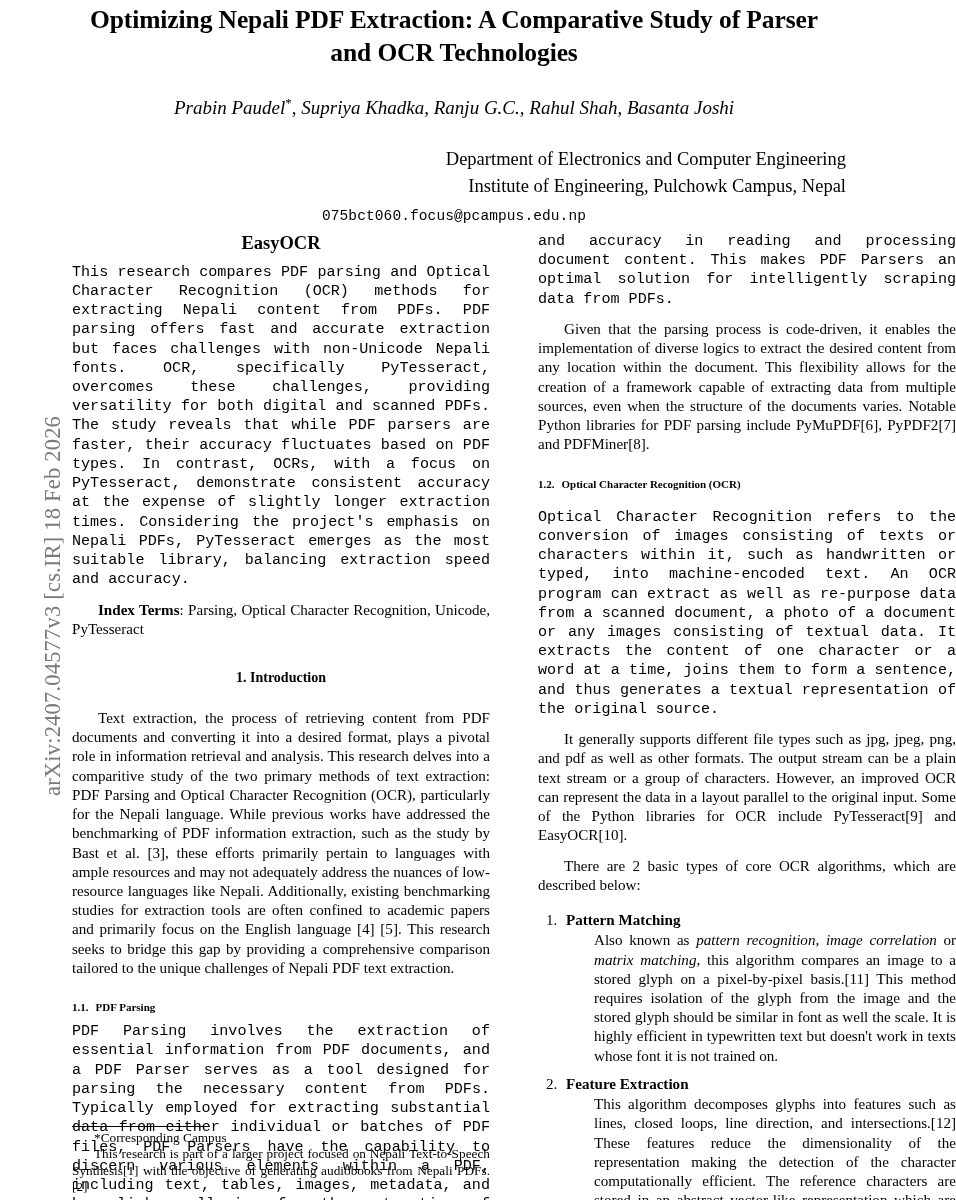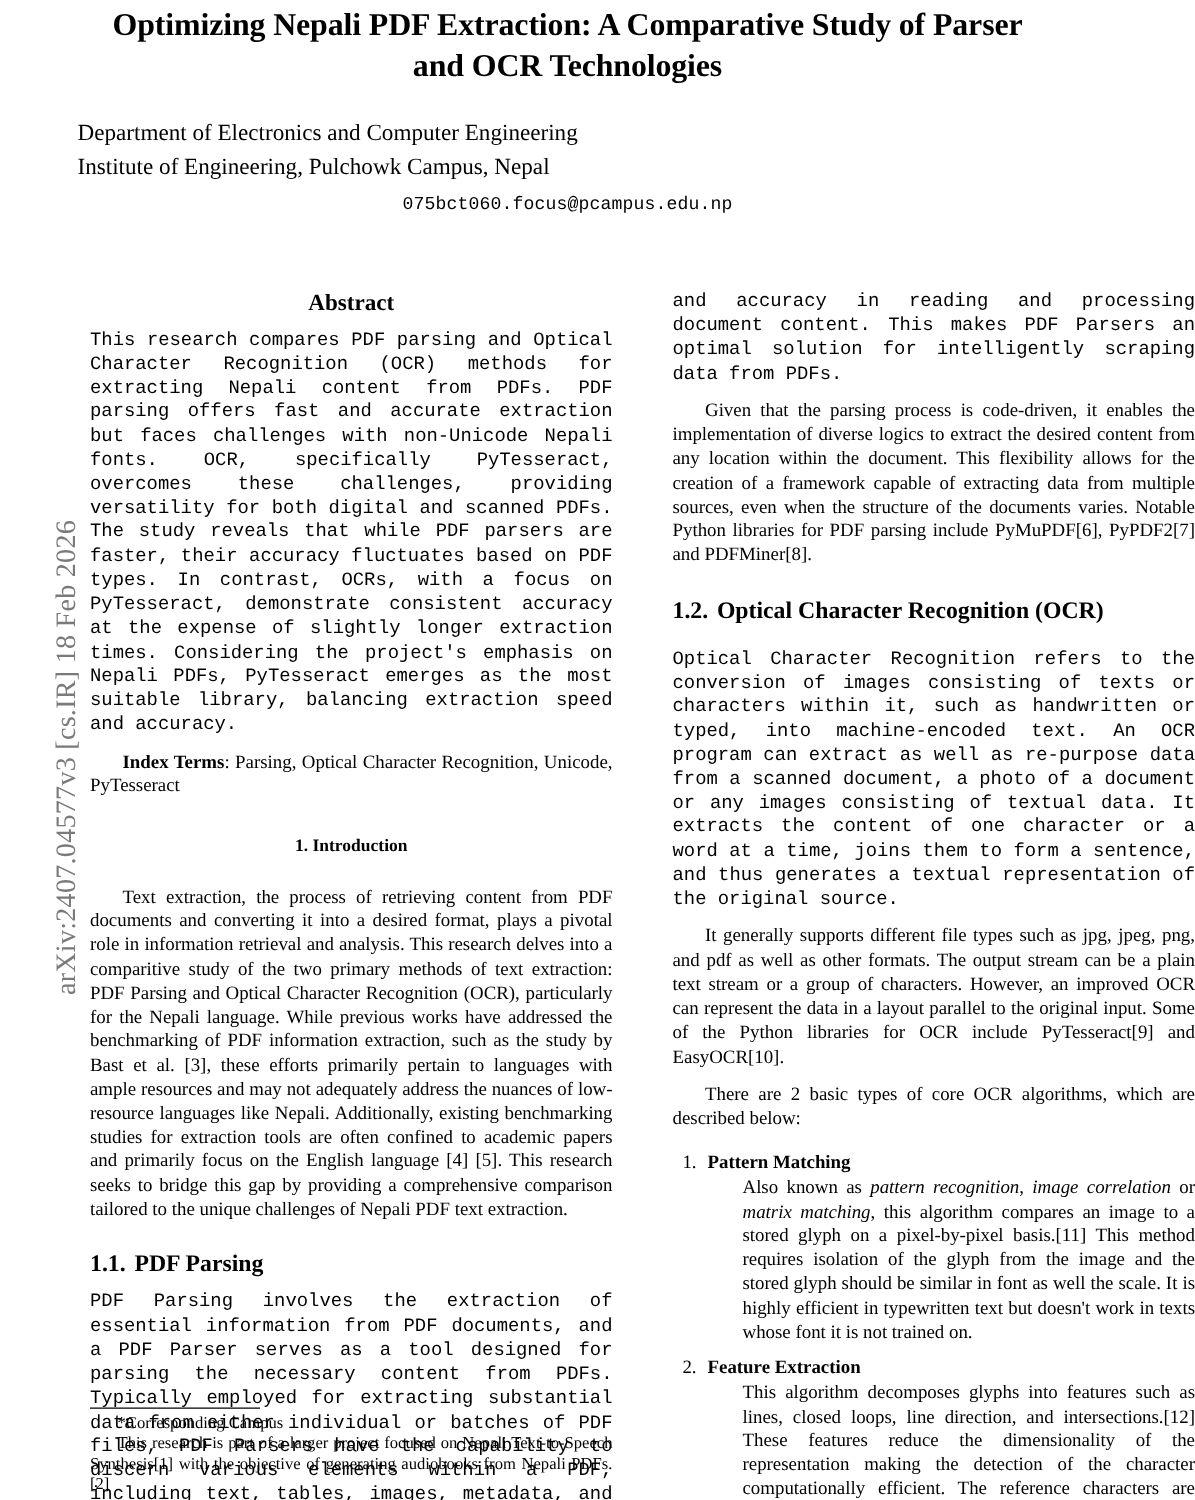--- a/index.html
+++ b/index.html
@@ -64,21 +64,21 @@
     line-height: 1.3;
   }
   .authors sup {
     font-size: 13px;
     vertical-align: super;
     font-style: normal;
   }
 
   .affiliation {
     font-size: 18.5px;
-    text-align: left;
+    text-align: right;
     margin: 25px 0 0 0;
     line-height: 1.42;
   }
 
   .email {
     font-family: "Liberation Mono", "DejaVu Sans Mono", monospace;
     font-size: 14.5px;
     text-align: center;
     margin: 9px 0 0 0;
     letter-spacing: 0.1px;
@@ -113,21 +113,21 @@
   }
 
   .abstract-head {
     font-size: 18.5px;
     font-weight: bold;
     text-align: center;
     margin: 0 0 7px 0;
   }
 
   .subsection-title {
-    font-size: 19px;
+    font-size: 11px;
     font-weight: bold;
     text-align: left;
     margin: 0 0 8px 0;
   }
   .subsection-title .num { margin-right: 7px; }
 
   p.para {
     margin: 0;
     text-indent: 26px;
   }
@@ -185,34 +185,37 @@
 <body>
 
 <div class="arxiv-stamp">arXiv:2407.04577v3  [cs.IR]  18 Feb 2026</div>
 
 <div class="page">
 
   <div class="header-block">
 
     <h1 class="paper-title">Optimizing Nepali PDF Extraction: A Comparative Study of Parser and OCR Technologies</h1>
 
+    <div class="authors">
+      <span>Prabin Paudel</span><sup>*</sup><span>, Supriya Khadka, Ranju G.C., Rahul Shah, Basanta Joshi</span>
+    </div>
 
     <div class="affiliation">
       <div>Department of Electronics and Computer Engineering</div>
       <div>Institute of Engineering, Pulchowk Campus, Nepal</div>
     </div>
 
     <div class="email">075bct060.focus@pcampus.edu.np</div>
   </div>
 
   <div class="columns">
 
     <div class="col col-left">
 
-      <div class="abstract-head">Abstract</div>
+      <div class="abstract-head">EasyOCR</div>
 
       <p class="para noindent">This research compares PDF parsing and Optical Character Recognition (OCR) methods for extracting Nepali content from PDFs. PDF parsing offers fast and accurate extraction but faces challenges with non-Unicode Nepali fonts. OCR, specifically PyTesseract, overcomes these challenges, providing versatility for both digital and scanned PDFs. The study reveals that while PDF parsers are faster, their accuracy fluctuates based on PDF types. In contrast, OCRs, with a focus on PyTesseract, demonstrate consistent accuracy at the expense of slightly longer extraction times. Considering the project's emphasis on Nepali PDFs, PyTesseract emerges as the most suitable library, balancing extraction speed and accuracy.</p>
 
       <p class="para index-terms"><b>Index Terms</b><span>: Parsing, Optical Character Recognition, Unicode, PyTesseract</span></p>
 
       <div class="gap-xl"></div>
 
       <div class="section-title">1.  Introduction</div>
 
       <div class="gap-md"></div>

